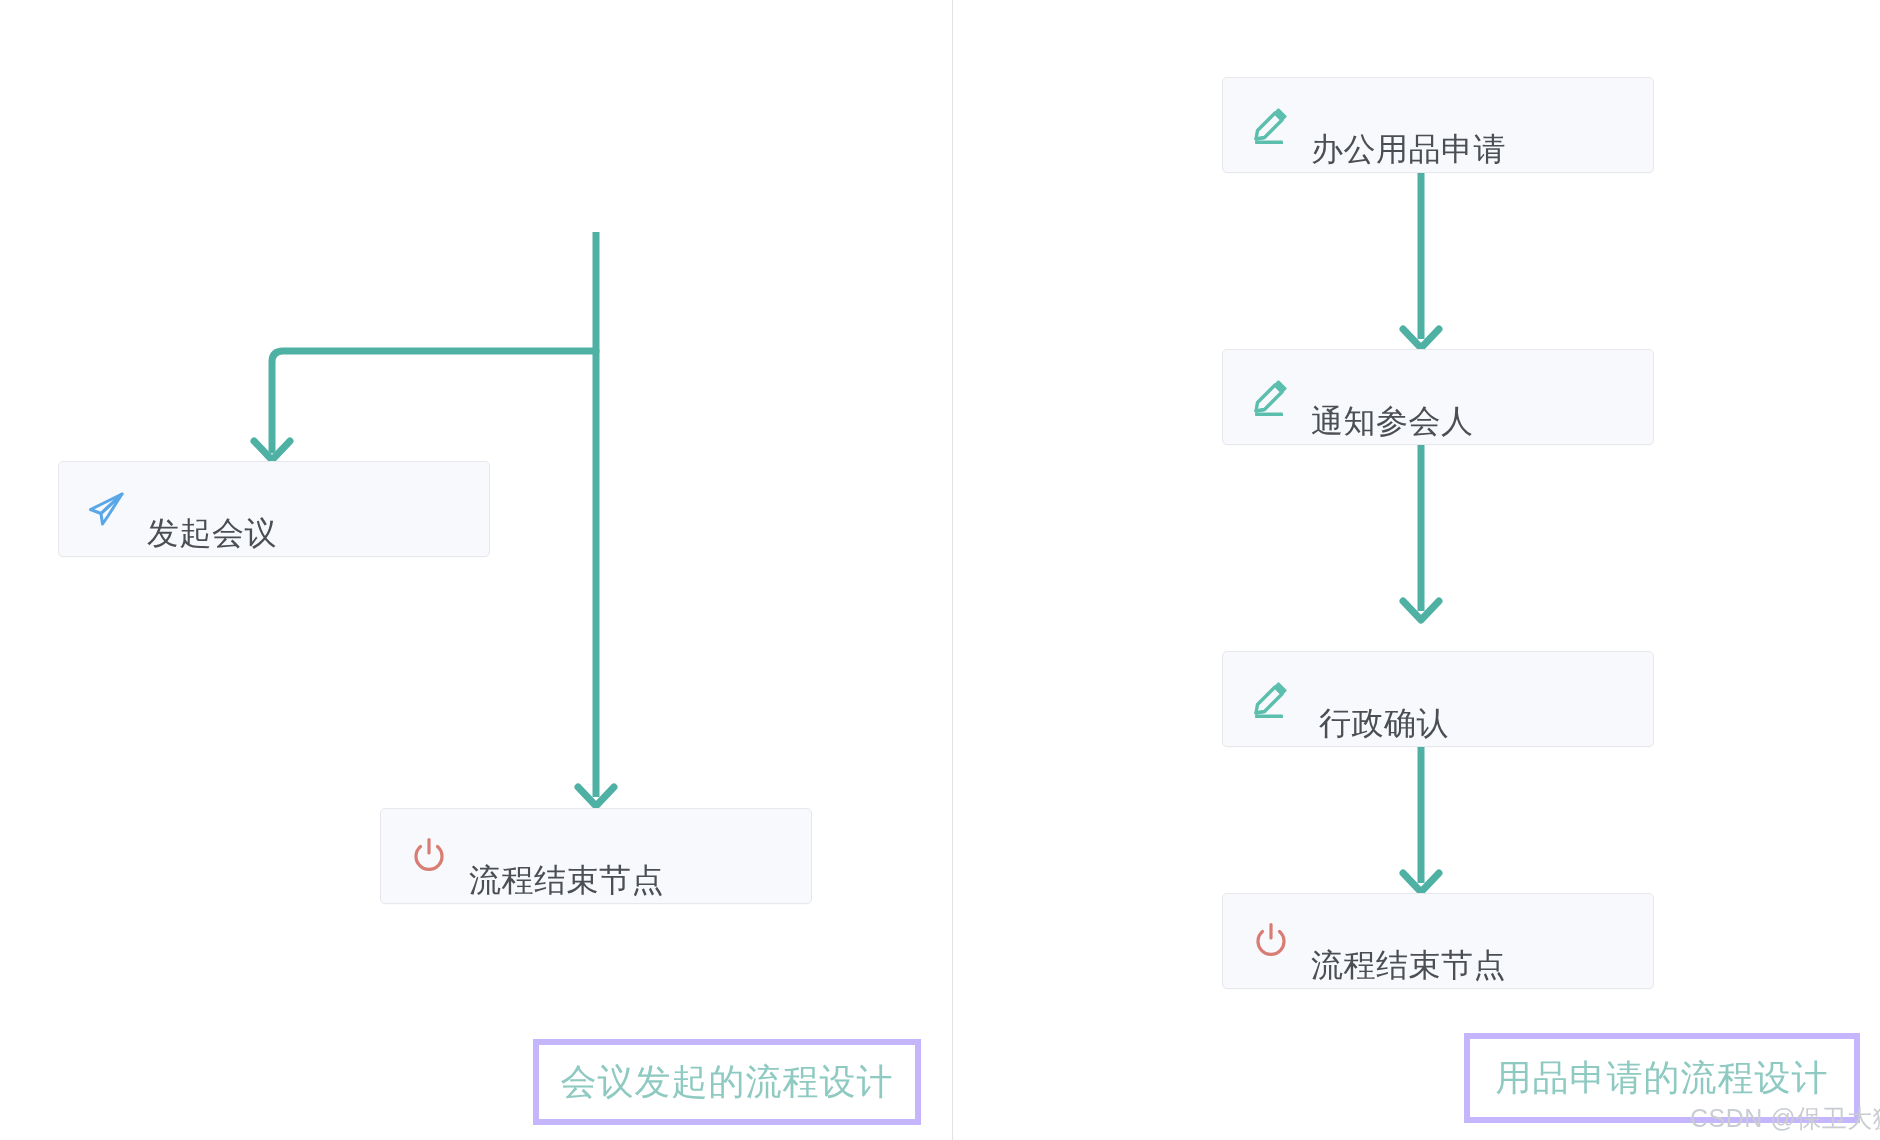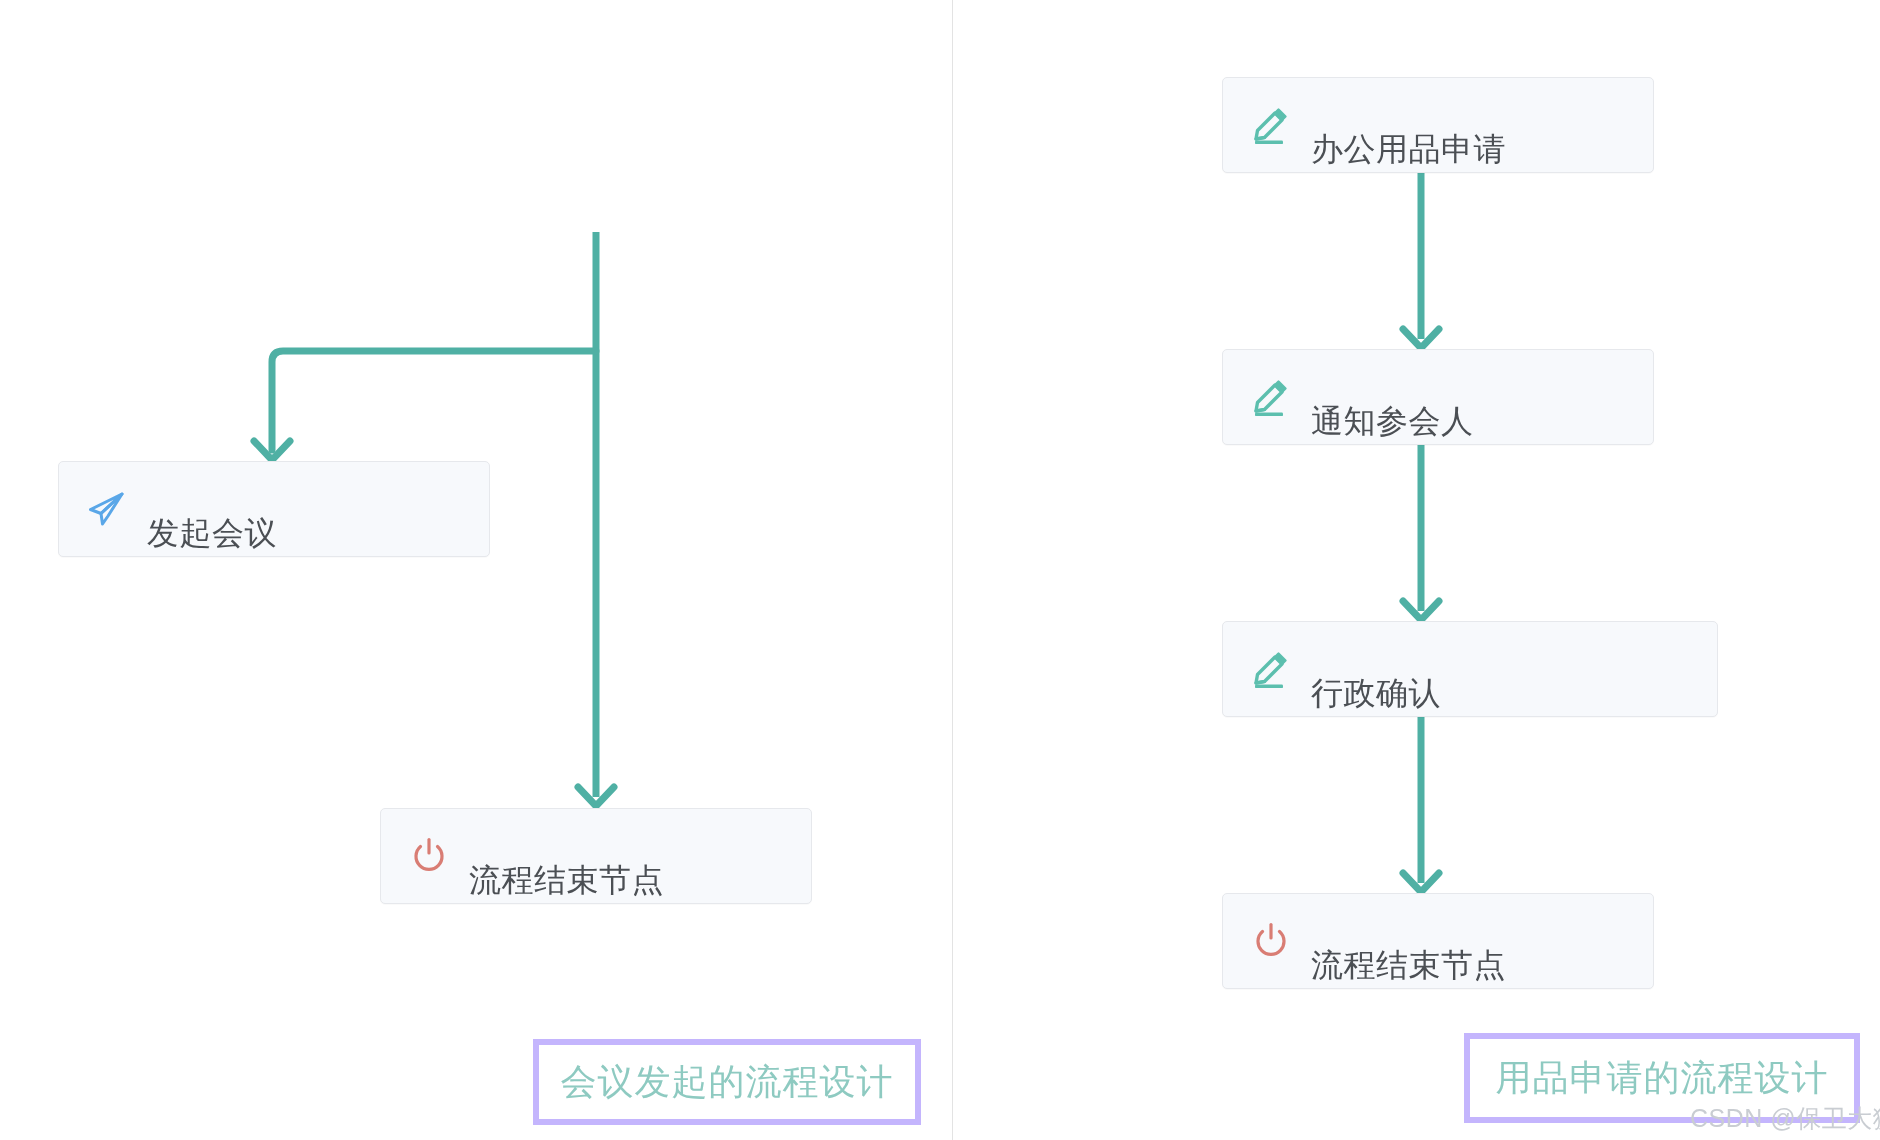--- a/index.html
+++ b/index.html
@@ -68,21 +68,21 @@
   }
 
   
   #node-initiate-meeting { left: 380px; top: 136px;  width: 432px; height: 96px; }
   #node-notify-attendees { left: 58px;  top: 461px;  width: 432px; height: 96px; }
   #node-end-left         { left: 380px; top: 808px;  width: 432px; height: 96px; }
 
   
   #node-supplies-request { left: 1222px; top: 77px;  width: 432px; height: 96px; }
   #node-manager-approval { left: 1222px; top: 349px; width: 432px; height: 96px; }
-  #node-admin-confirm    { left: 1222px; top: 621px; width: 496px; height: 96px; }
+  #node-admin-confirm    { left: 1222px; top: 651px; width: 432px; height: 96px; gap: 8px; }
   #node-end-right        { left: 1222px; top: 893px; width: 432px; height: 96px; }
 
   
   .connector {
     position: absolute;
     pointer-events: none;
   }
   #connector-left  { left: 0;   top: 0;   width: 952px;  height: 1140px; }
   #connector-right { left: 962px; top: 0;  width: 918px;  height: 1140px; }
 

